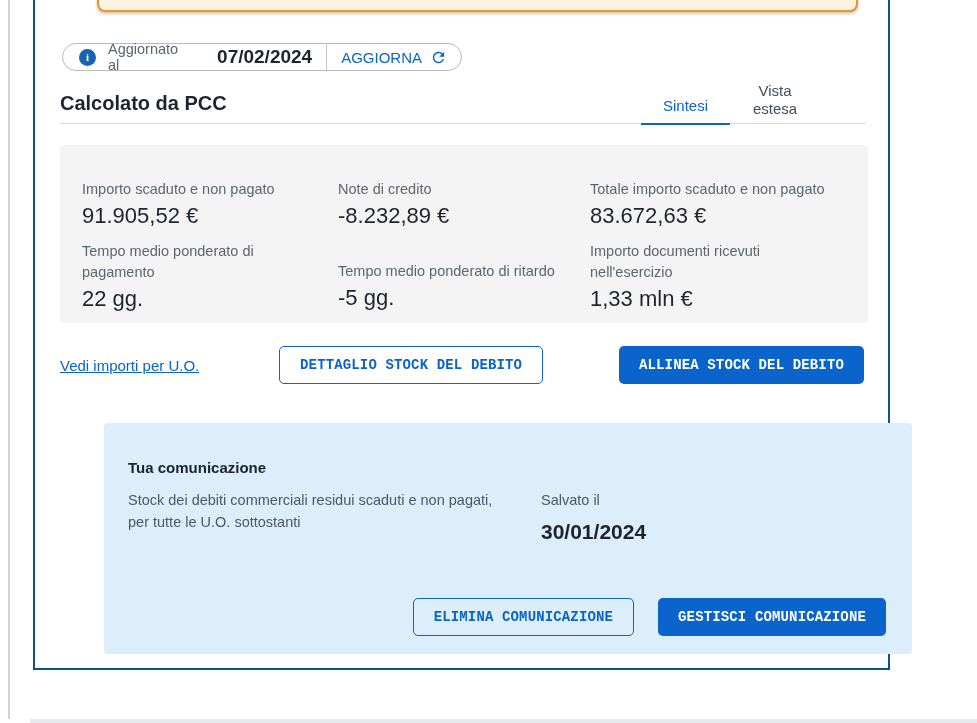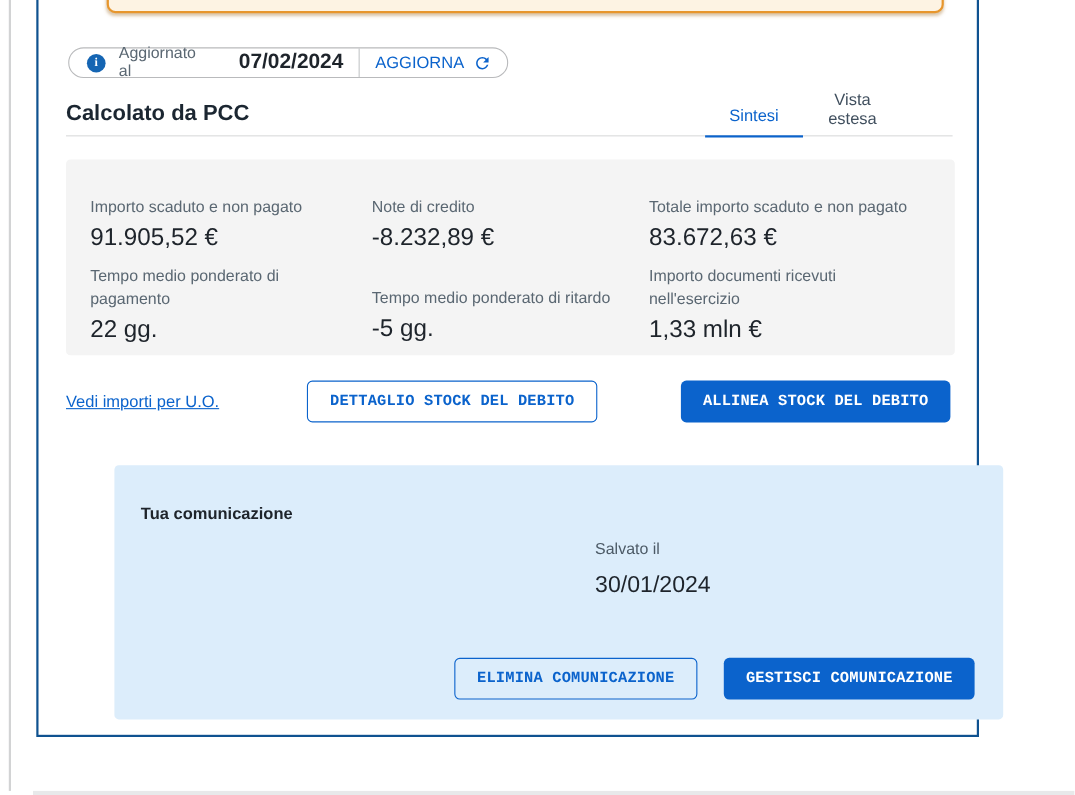--- a/index.html
+++ b/index.html
@@ -118,21 +118,21 @@
   
   .comm-card {
     position: absolute; left: 25px; top: 441px; width: 808px; height: 231px;
     background: var(--comm-bg, #dcedfb); border-radius: 4px;
     padding: 36px 24px;
     margin-left: 44px;
   }
   .comm-title { font-size: 15px; font-weight: bold; color: #1e242b; }
   .comm-grid { display: grid; grid-template-columns: 413px 1fr; margin-top: 13px; }
   .comm-label { font-size: 14.5px; color: #4c5a66; line-height: 1.55; max-width: 372px; }
-  .comm-value { font-size: 21px; font-weight: normal; color: #1e242b; margin-top: 9px; }
+  .comm-value { font-size: 21px; font-weight: bold; color: #1e242b; margin-top: 9px; }
   .comm-buttons {
     position: absolute; right: 26px; bottom: 18px;
     display: flex; gap: 24px; align-items: flex-end;
   }
 </style>
 </head>
 <body>
 
 <div class="screen">
   <div class="left-rule"></div>
@@ -204,20 +204,21 @@
     <div class="actions-row">
       <a class="link">Vedi importi per U.O.</a>
       <button class="btn btn-outline">DETTAGLIO STOCK DEL DEBITO</button>
       <button class="btn btn-primary">ALLINEA STOCK DEL DEBITO</button>
     </div>
 
     <div class="comm-card">
       <div class="comm-title">Tua comunicazione</div>
       <div class="comm-grid">
         <div>
+          <div class="comm-label">Stock dei debiti commerciali residui scaduti e non pagati, per tutte le U.O. sottostanti</div>
         </div>
         <div>
           <div class="comm-label">Salvato il</div>
           <div class="comm-value">30/01/2024</div>
         </div>
       </div>
       <div class="comm-buttons">
         <button class="btn btn-outline">ELIMINA COMUNICAZIONE</button>
         <button class="btn btn-primary">GESTISCI COMUNICAZIONE</button>
       </div>

